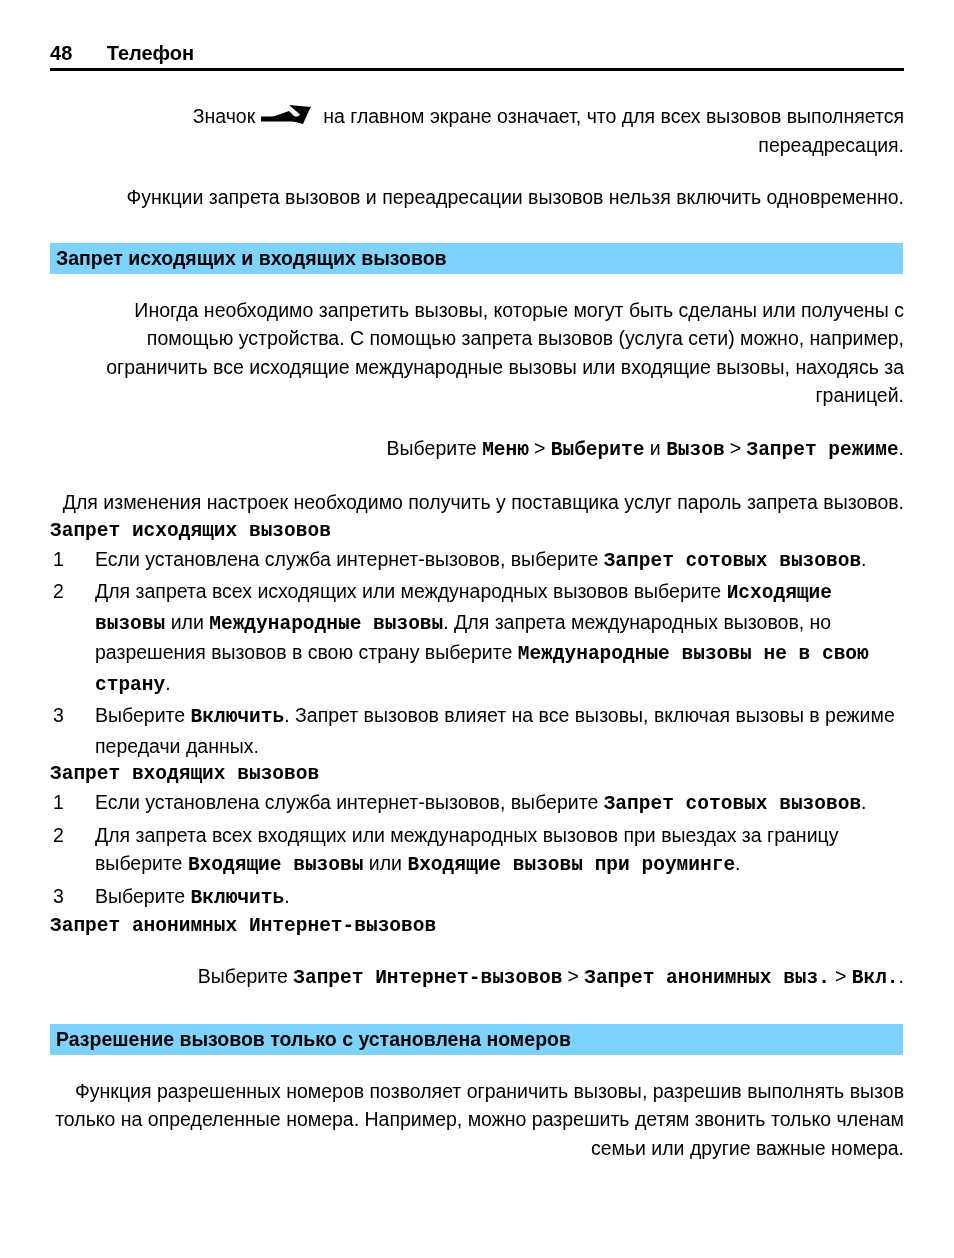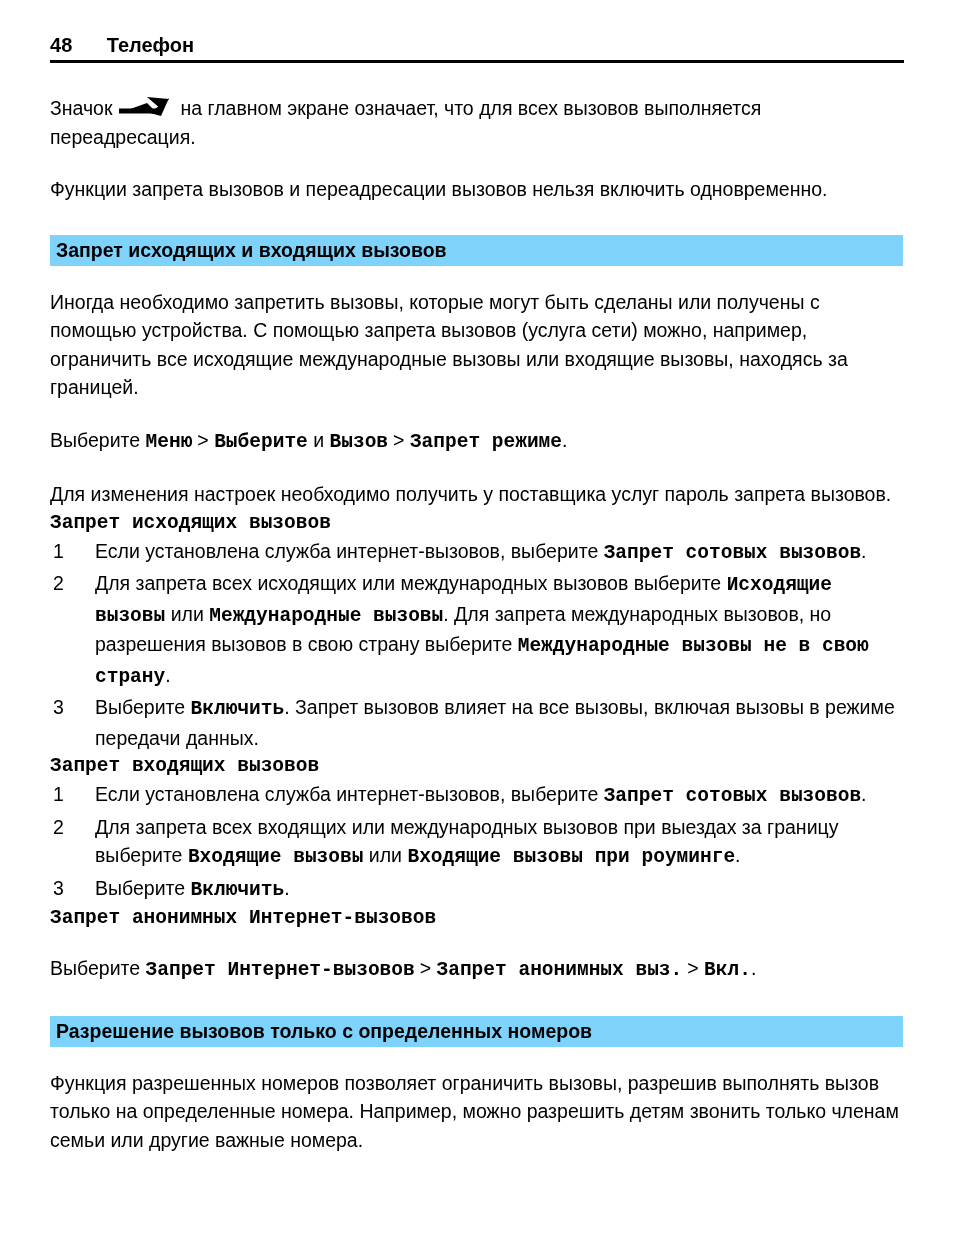--- a/index.html
+++ b/index.html
@@ -15,21 +15,21 @@
     font-family: "Liberation Sans", "DejaVu Sans", sans-serif;
     color: #000000;
     -webkit-font-smoothing: antialiased;
   }
 
   .page {
     position: relative;
     width: 954px;
     height: 1258px;
     box-sizing: border-box;
-    padding: 4px 50px;
+    padding: 12px 50px;
   }
 
   
   .page-header {
     display: flex;
     align-items: baseline;
     padding-top: 30px;
     border-bottom: 3px solid #000;
     padding-bottom: 3px;
   }
@@ -44,21 +44,21 @@
     margin-left: 34px;
     text-align: center;
   }
 
   
   .body-text {
     font-size: 19.5px;
     line-height: 28.5px;
     margin: 0;
     padding: 0;
-    text-align: left;
+    text-align: right;
     max-width: 855px;
   }
   .gap-lg { margin-top: 31px; }
   .gap-md { margin-top: 24px; }
   .gap-sm { margin-top: 22px; }
 
   b, .b { font-weight: bold; font-family: Liberation Mono, monospace; }
 
   
   .banner {
@@ -194,17 +194,17 @@
 
   <p class="subhead gap-lg">Запрет анонимных Интернет-вызовов</p>
 
   <p class="body-text gap-sm">
     <span>Выберите</span>
     <b>Запрет Интернет-вызовов</b><span class="sp"></span><span class="sep">&gt;</span>
     <b>Запрет анонимных выз.</b><span class="sp"></span><span class="sep">&gt;</span>
     <b>Вкл.</b><span>.</span>
   </p>
 
-  <div class="banner gap-lg">Разрешение вызовов только с определенных номеров</div>
+  <div class="banner gap-lg">Разрешение вызовов только с установлена номеров</div>
 
   <p class="body-text gap-sm">Функция разрешенных номеров позволяет ограничить вызовы, разрешив выполнять вызов только на определенные номера. Например, можно разрешить детям звонить только членам семьи или другие важные номера.</p>
 
 </div>
 
 </body></html>

